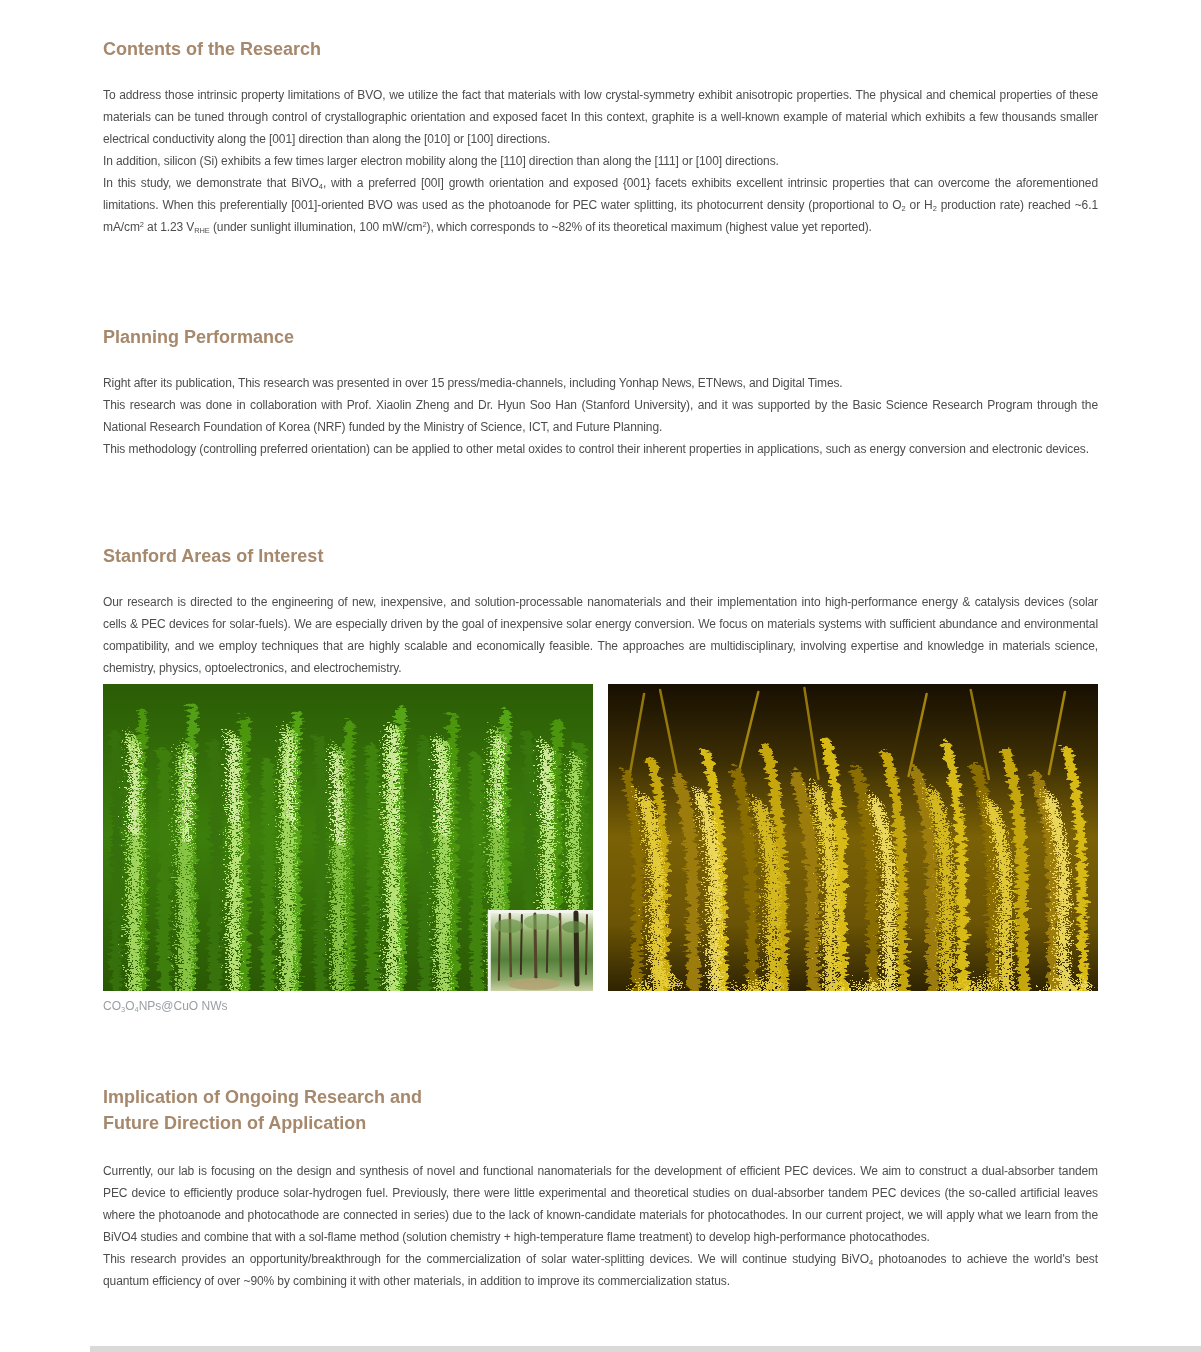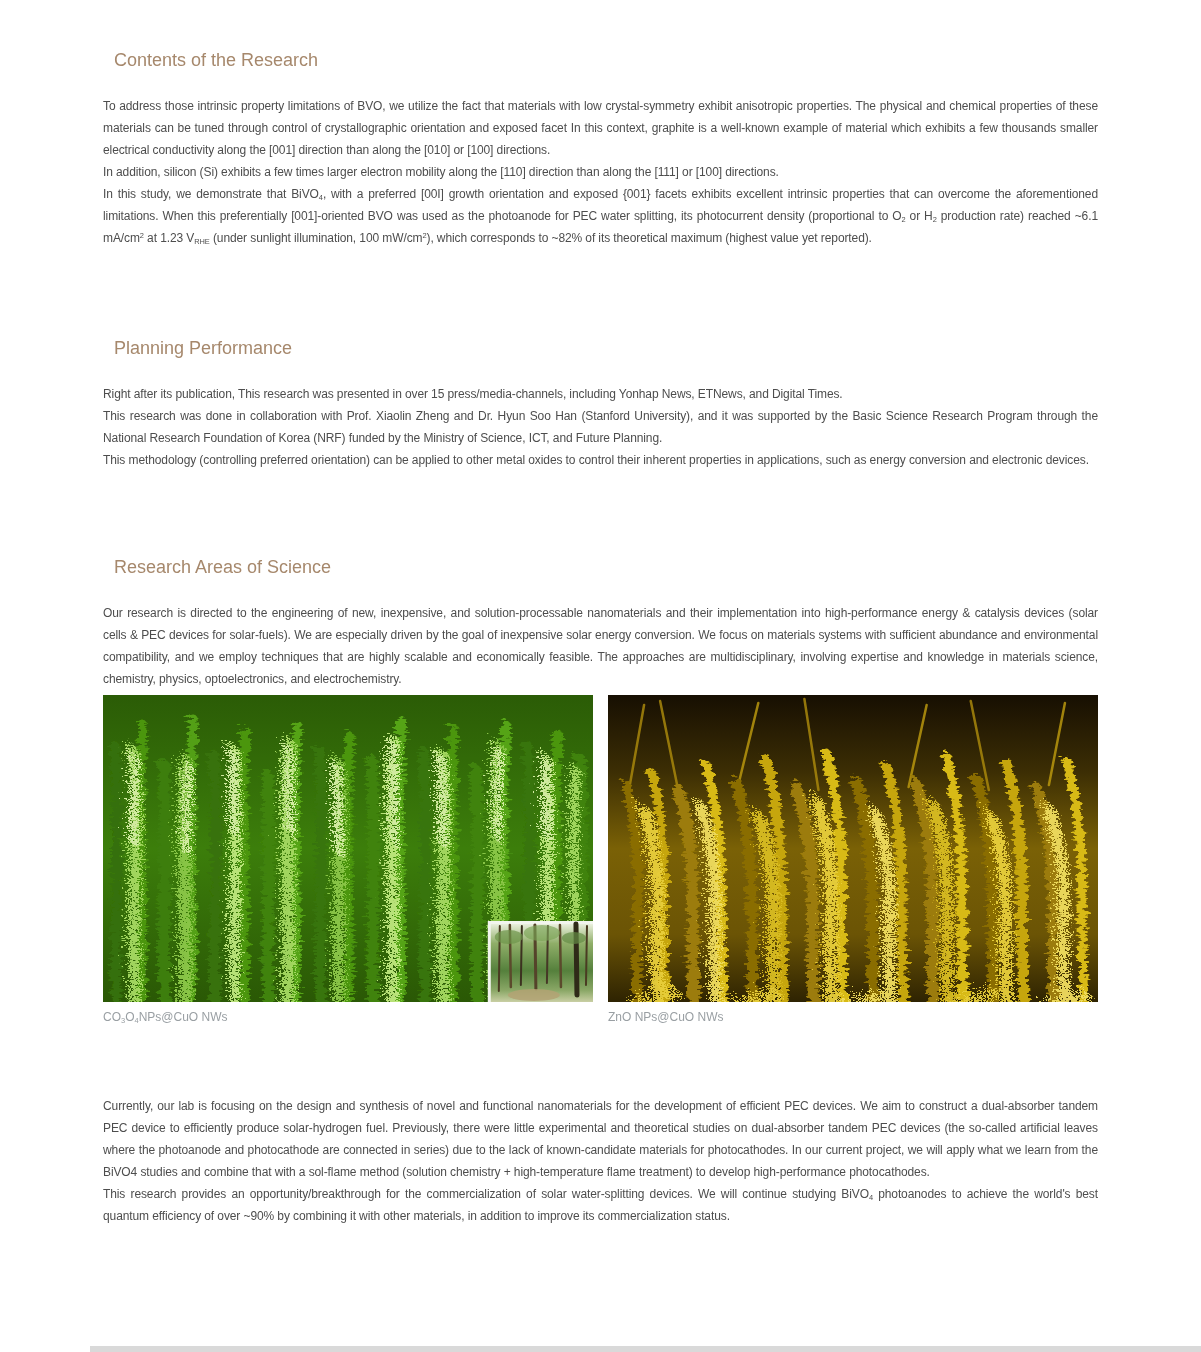--- a/index.html
+++ b/index.html
@@ -8,22 +8,22 @@
   *{box-sizing:border-box;}
   html,body{margin:0;padding:0;}
   body{
     width:1201px;height:1352px;overflow:hidden;position:relative;
     background:var(--page_bg);
     font-family:"Liberation Sans",sans-serif;
     color:var(--body);
   }
   .content{position:relative;padding:38px 103px 0 103px;}
   .section-heading{
-    font-size:18px;font-weight:normal;color:var(--heading);
-    line-height:22px;margin:11px;
+    font-size:18px;font-weight:bold;color:var(--heading);
+    line-height:22px;margin:0;
   }
   .section-heading.two-line{line-height:26px;}
   .body-text{
     font-size:12px;line-height:22px;color:var(--body);
     text-align:justify;margin:24px 0 0 0;letter-spacing:-0.1px;
   }
   .body-text sub,.body-text sup,.fig-caption sub{
     font-size:0.62em;line-height:0;
   }
   .body-text sup{vertical-align:0.5em;}
@@ -56,21 +56,21 @@
     <h2 class="section-heading">Contents of the Research</h2>
     <p class="body-text"><span>To address those intrinsic property limitations of BVO, we utilize the fact that materials with low crystal-symmetry exhibit anisotropic properties. The physical and chemical properties of these materials can be tuned through control of crystallographic orientation and exposed facet In this context, graphite is a well-known example of material which exhibits a few thousands smaller electrical conductivity along the [001] direction than along the [010] or [100] directions.</span><br><span>In addition, silicon (Si) exhibits a few times larger electron mobility along the [110] direction than along the [111] or [100] directions.</span><br><span>In this study, we demonstrate that BiVO</span><sub>4</sub><span>, with a preferred [00I] growth orientation and exposed {001} facets exhibits excellent intrinsic properties that can overcome the aforementioned limitations. When this preferentially [001]-oriented BVO was used as the photoanode for PEC water splitting, its photocurrent density (proportional to O</span><sub>2</sub><span> or H</span><sub>2</sub><span> production rate) reached ~6.1 mA/cm</span><sup>2</sup><span> at 1.23 V</span><sub>RHE</sub><span> (under sunlight illumination, 100 mW/cm</span><sup>2</sup><span>), which corresponds to ~82% of its theoretical maximum (highest value yet reported).</span></p>
   </div>
 
   <div class="section sec-performance">
     <h2 class="section-heading">Planning Performance</h2>
     <p class="body-text"><span>Right after its publication, This research was presented in over 15 press/media-channels, including Yonhap News, ETNews, and Digital Times.</span><br><span>This research was done in collaboration with Prof. Xiaolin Zheng and Dr. Hyun Soo Han (Stanford University), and it was supported by the Basic Science Research Program through the National Research Foundation of Korea (NRF) funded by the Ministry of Science, ICT, and Future Planning.</span><br><span>This methodology (controlling preferred orientation) can be applied to other metal oxides to control their inherent properties in applications, such as energy conversion and electronic devices.</span></p>
   </div>
 
   <div class="section sec-areas">
-    <h2 class="section-heading">Research Areas of Science</h2>
+    <h2 class="section-heading">Stanford Areas of Interest</h2>
     <p class="body-text"><span>Our research is directed to the engineering of new, inexpensive, and solution-processable nanomaterials and their implementation into high-performance energy &amp; catalysis devices (solar cells &amp; PEC devices for solar-fuels). We are especially driven by the goal of inexpensive solar energy conversion. We focus on materials systems with sufficient abundance and environmental compatibility, and we employ techniques that are highly scalable and economically feasible. The approaches are multidisciplinary, involving expertise and knowledge in materials science, chemistry, physics, optoelectronics, and electrochemistry.</span></p>
   </div>
 
   <div class="figures-row">
 
     <div class="figure">
       <div class="img-wrap">
         <svg viewBox="0 0 489 307" preserveAspectRatio="none" aria-hidden="true">
           <defs>
             <linearGradient id="gbg" x1="0" y1="0" x2="0" y2="1">
@@ -218,23 +218,26 @@
             <path d="M392,300 C384,245 400,185 376,116" stroke="#e8cf3a" stroke-width="12"></path>
             <path d="M450,305 C442,240 458,180 434,108" stroke="#f0dd5e" stroke-width="11"></path>
             <path d="M20,305 L60,290" stroke="#e8cf3a" stroke-width="9"></path>
             <path d="M120,306 L160,292" stroke="#e8cf3a" stroke-width="9"></path>
             <path d="M230,306 L268,294" stroke="#f0dd5e" stroke-width="9"></path>
             <path d="M340,305 L378,292" stroke="#e8cf3a" stroke-width="9"></path>
             <path d="M430,306 L470,294" stroke="#f0dd5e" stroke-width="9"></path>
           </g>
         </svg>
       </div>
-      <div class="fig-caption"><span>ZnO NPs@CuO NWs</span></div>
     </div>
   </div>
 
   <div class="section sec-implication">
+    <h2 class="section-heading two-line">
+      <span>Implication of Ongoing Research and</span><br>
+      <span>Future Direction of Application</span>
+    </h2>
     <p class="body-text"><span>Currently, our lab is focusing on the design and synthesis of novel and functional nanomaterials for the development of efficient PEC devices. We aim to construct a dual-absorber tandem PEC device to efficiently produce solar-hydrogen fuel. Previously, there were little experimental and theoretical studies on dual-absorber tandem PEC devices (the so-called artificial leaves where the photoanode and photocathode are connected in series) due to the lack of known-candidate materials for photocathodes. In our current project, we will apply what we learn from the BiVO4 studies and combine that with a sol-flame method (solution chemistry + high-temperature flame treatment) to develop high-performance photocathodes.</span><br><span>This research provides an opportunity/breakthrough for the commercialization of solar water-splitting devices. We will continue studying BiVO</span><sub>4</sub><span> photoanodes to achieve the world's best quantum efficiency of over ~90% by combining it with other materials, in addition to improve its commercialization status.</span></p>
   </div>
 
 </div>
 
 <div class="bottom-bar"></div>
 
 </body></html>

